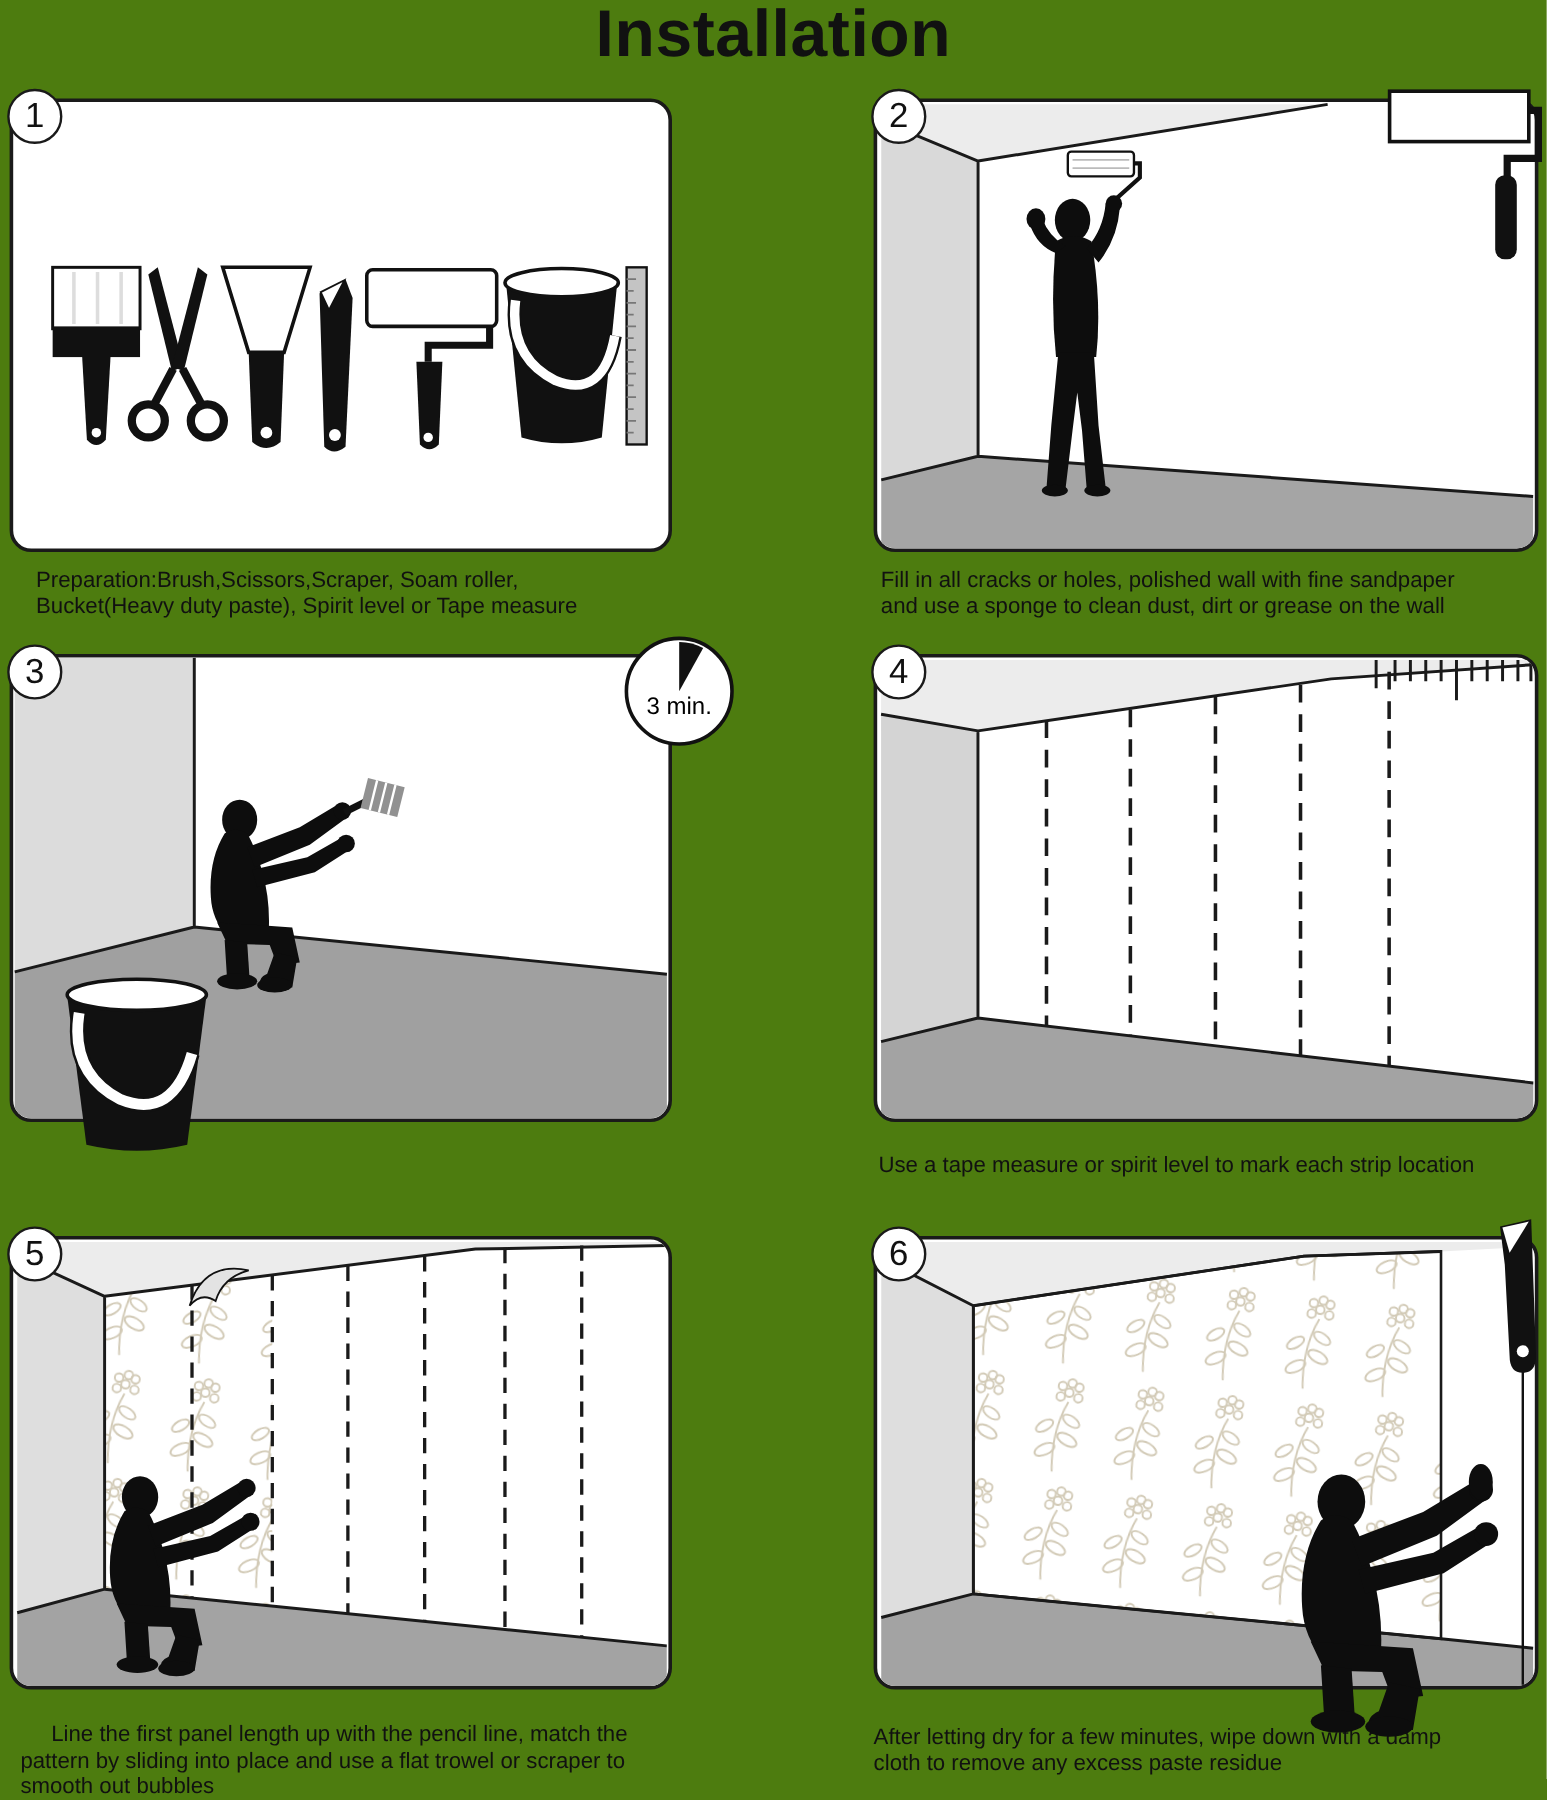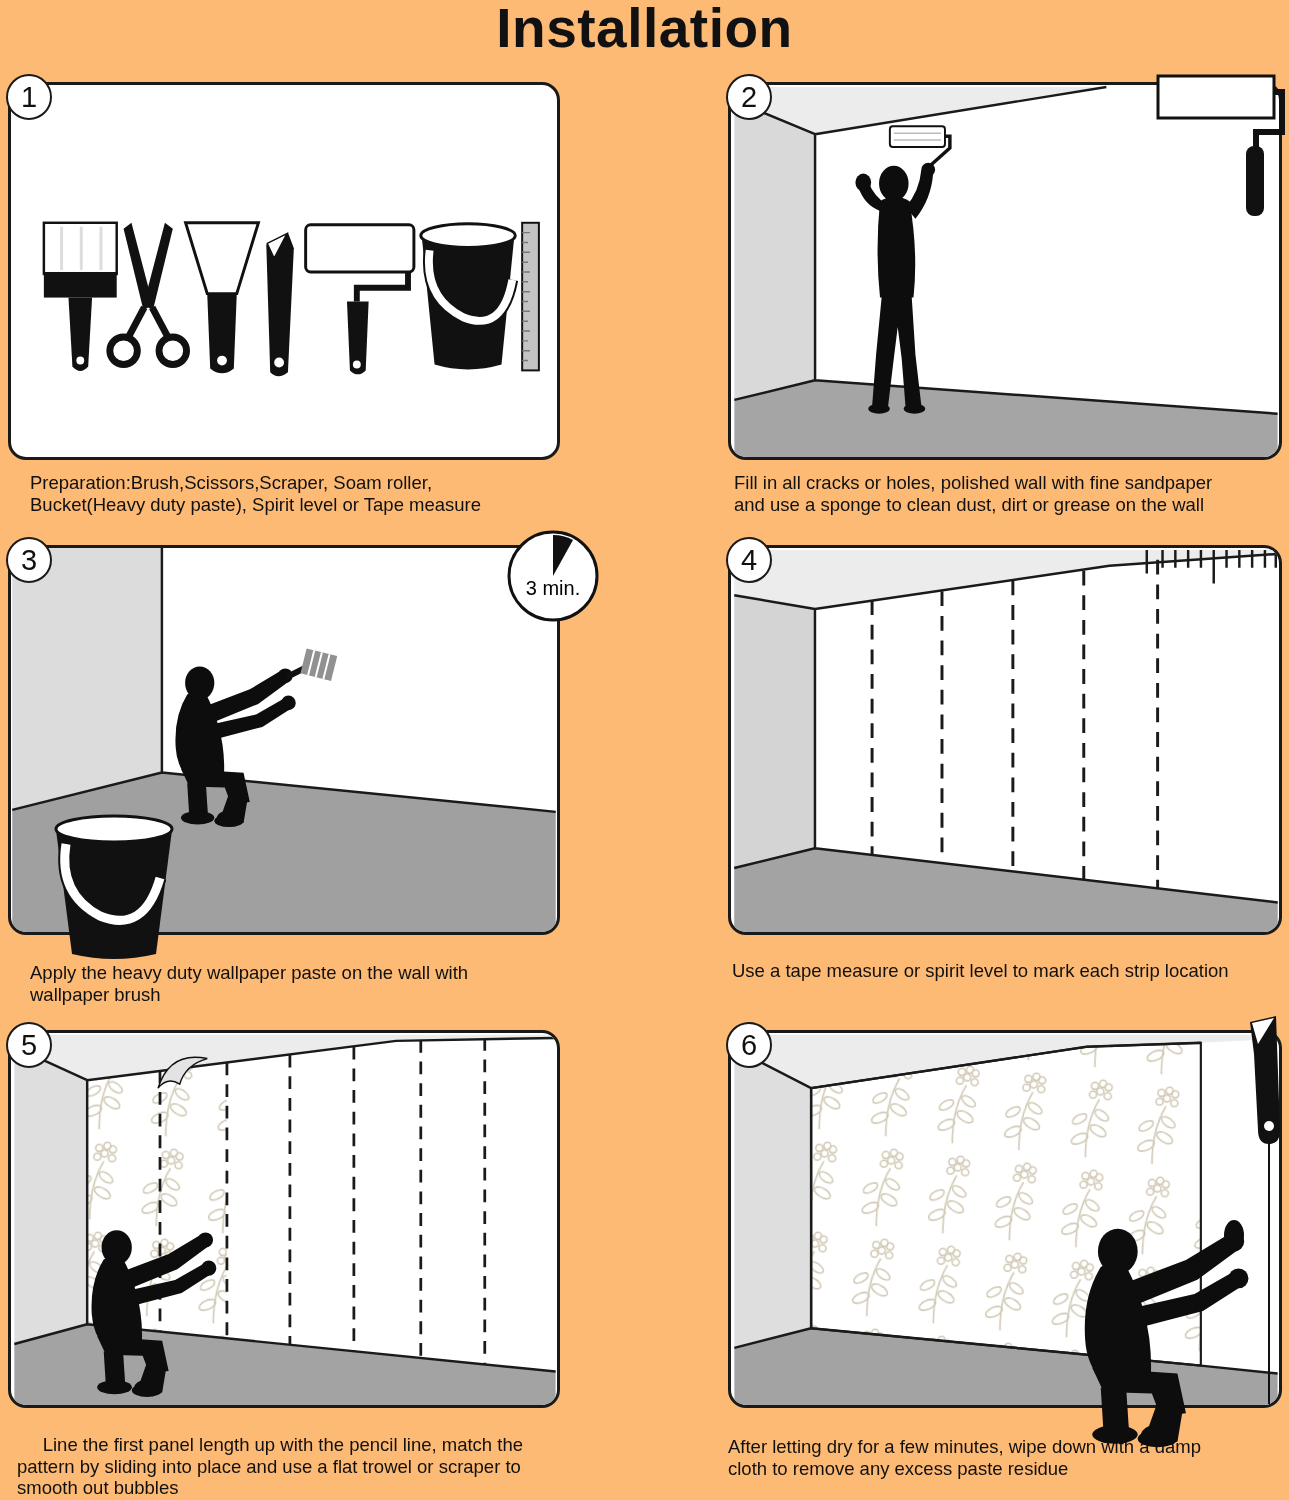--- a/index.html
+++ b/index.html
@@ -1,16 +1,16 @@
 <!DOCTYPE html>
 <html><head>
 <meta charset="utf-8">
 <style>
   html,body{margin:0;padding:0;background:#fff;}
-  .page{position:relative;width:1289px;height:1500px;background:#fdba74;overflow:hidden;
+  .page{position:relative;width:1289px;height:1500px;background:#4d7c0f;overflow:hidden;
         font-family:"Liberation Sans",sans-serif;color:#111;}
   .title{position:absolute;left:0;top:-4px;width:100%;text-align:center;
          font-size:55px;font-weight:bold;letter-spacing:0.5px;}
   .panel{position:absolute;border:3px solid #1a1a1a;border-radius:18px;overflow:hidden;
          background:#fff;box-sizing:border-box;}
   .panel svg{display:block;width:100%;height:100%;}
   .badge{position:absolute;width:46px;height:46px;border-radius:50%;background:#fff;
          border:2.5px solid #1a1a1a;display:flex;align-items:center;justify-content:center;
          font-size:29px;z-index:5;box-sizing:border-box;}
   .caption{position:absolute;font-size:18.5px;line-height:21.5px;white-space:pre-wrap;z-index:4;}
@@ -225,21 +225,21 @@
     </div>
 
   <div class="overlay" style="left:1148px;top:64px;width:141px;height:200px">
     <svg viewBox="0 0 141 200">
       <rect x="10" y="12" width="116" height="42" fill="#fff" stroke="#111" stroke-width="3"></rect>
       <path d="M126,28 h8 v40 h-26 v16" fill="none" stroke="#111" stroke-width="6"></path>
       <rect x="98" y="82" width="18" height="70" rx="8" fill="#111"></rect>
     </svg>
   </div>
 
-  <div class="overlay" style="left:505px;top:528px;width:100px;height:100px">
+  <div class="overlay" style="left:518px;top:528px;width:100px;height:100px">
     <svg viewBox="0 0 100 100">
       <circle cx="48" cy="48" r="44" fill="#fff" stroke="#111" stroke-width="3"></circle>
       <path d="M48,48 L48,7 A41,41 0 0 1 68,12 Z" fill="#111"></path>
       <text x="48" y="67" text-anchor="middle" font-size="20" font-family="Liberation Sans, sans-serif">3 min.</text>
     </svg>
   </div>
 
   <div class="overlay" style="left:42px;top:806px;width:150px;height:155px">
     <svg viewBox="0 0 150 155">
       <path d="M14,24 L130,24 L114,148 Q72,158 30,148 Z" fill="#111"></path>
@@ -262,22 +262,20 @@
       <path d="M10,8 L36,2 L40,116 Q40,130 29,130 Q18,130 18,116 L14,40 Z" fill="#111"></path>
       <path d="M12,9 L34,4 L18,30 Z" fill="#fff"></path>
       <circle cx="29" cy="112" r="5" fill="#fff"></circle>
     </svg>
   </div>
 
   <div class="caption" style="left:30px;top:472px;width:560px">Preparation:Brush,Scissors,Scraper, Soam roller,
 Bucket(Heavy duty paste), Spirit level or Tape measure</div>
   <div class="caption" style="left:734px;top:472px;width:552px">Fill in all cracks or holes, polished wall with fine sandpaper
 and use a sponge to clean dust, dirt or grease on the wall</div>
-  <div class="caption" style="left:30px;top:962px;width:560px">Apply the heavy duty wallpaper paste on the wall with
-wallpaper brush</div>
   <div class="caption" style="left:17px;top:1434px;width:572px">     Line the first panel length up with the pencil line, match the
 pattern by sliding into place and use a flat trowel or scraper to
 smooth out bubbles</div>
   <div class="caption" style="left:732px;top:960px;width:556px">Use a tape measure or spirit level to mark each strip location</div>
   <div class="caption" style="left:728px;top:1436px;width:556px">After letting dry for a few minutes, wipe down with a damp
 cloth to remove any excess paste residue</div>
 
 </div>
 
 </body></html>

